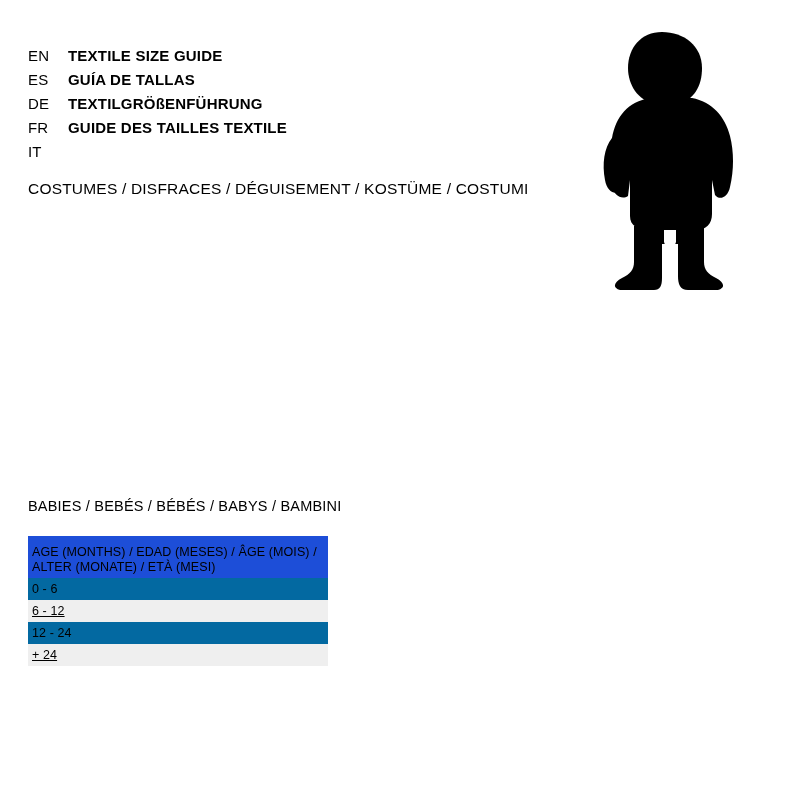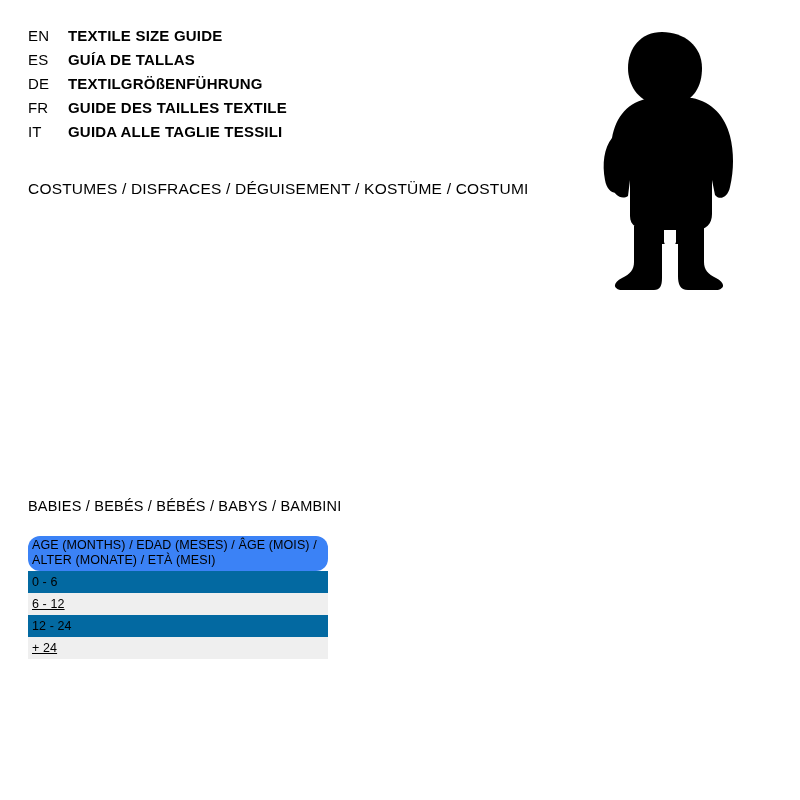--- a/index.html
+++ b/index.html
@@ -21,21 +21,21 @@
     left: 0;
     top: 0;
     width: 800px;
     height: 800px;
   }
 
   
   .lang-block {
     position: absolute;
     left: 28px;
-    top: 24px;
+    top: 44px;
     width: 420px;
   }
   .lang-row {
     display: flex;
     align-items: baseline;
     height: 24px;
     line-height: 24px;
     white-space: nowrap;
   }
   .lang-code {
@@ -93,24 +93,23 @@
     table-layout: fixed;
   }
   table.size-table td {
     font-size: 12.5px;
     letter-spacing: 0.1px;
     padding: 2px 4px 2px 4px;
     vertical-align: middle;
     line-height: 15px;
   }
   tr.header-row td {
-    background: #3b82f6;
-    padding-top: 2px;
+    background: #1d4ed8;
+    padding-top: 9px;
     padding-bottom: 3px;
-    border-radius: 12px;
   }
   tr.row-odd td {
     background: #0369a1;
   }
   tr.row-even td {
     background: #efefef;
     text-decoration: underline;
   }
   tr.data-row td {
     height: 18px;
@@ -133,21 +132,20 @@
     <div class="lang-row">
       <span class="lang-code">DE</span>
       <span class="lang-text">TEXTILGRÖßENFÜHRUNG</span>
     </div>
     <div class="lang-row">
       <span class="lang-code">FR</span>
       <span class="lang-text">GUIDE DES TAILLES TEXTILE</span>
     </div>
     <div class="lang-row">
       <span class="lang-code">IT</span>
-      <span class="lang-text">GUIDA ALLE TAGLIE TESSILI</span>
     </div>
   </div>
 
   <div class="category-line">COSTUMES / DISFRACES / DÉGUISEMENT / KOSTÜME / COSTUMI</div>
 
   <div class="figure-wrap">
     <svg viewBox="0 0 180 265" xmlns="http://www.w3.org/2000/svg" aria-hidden="true">
       <g fill="#000000">
 
         <path d="M84 2

